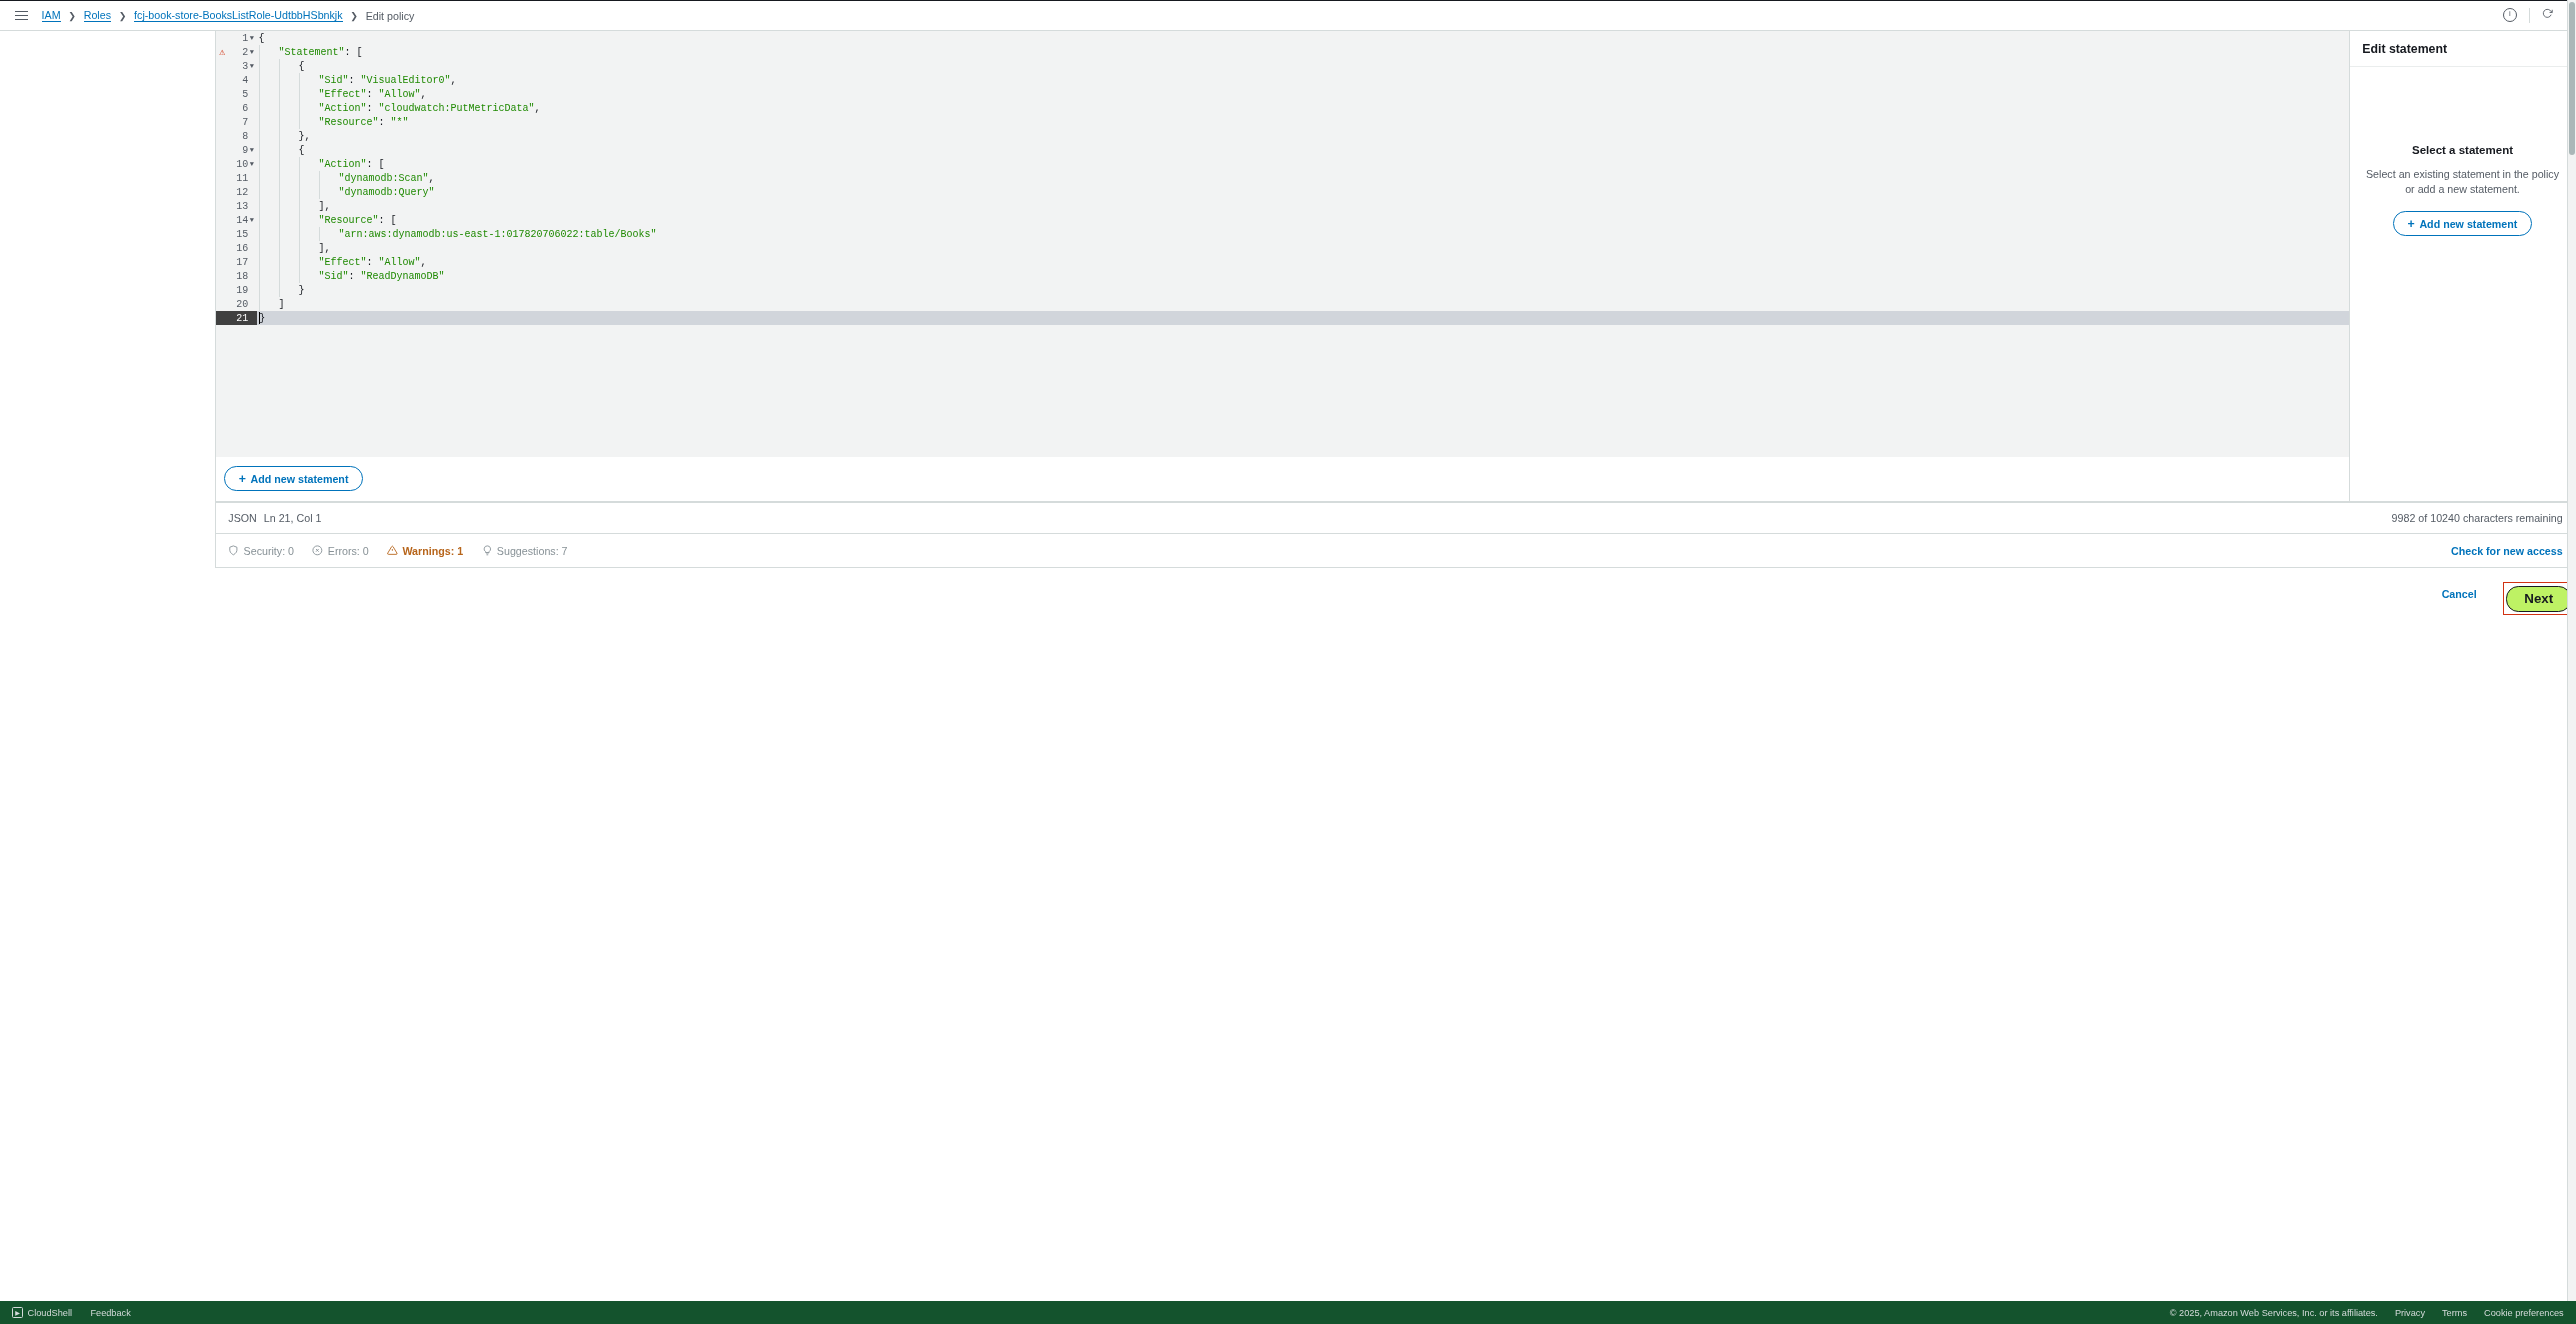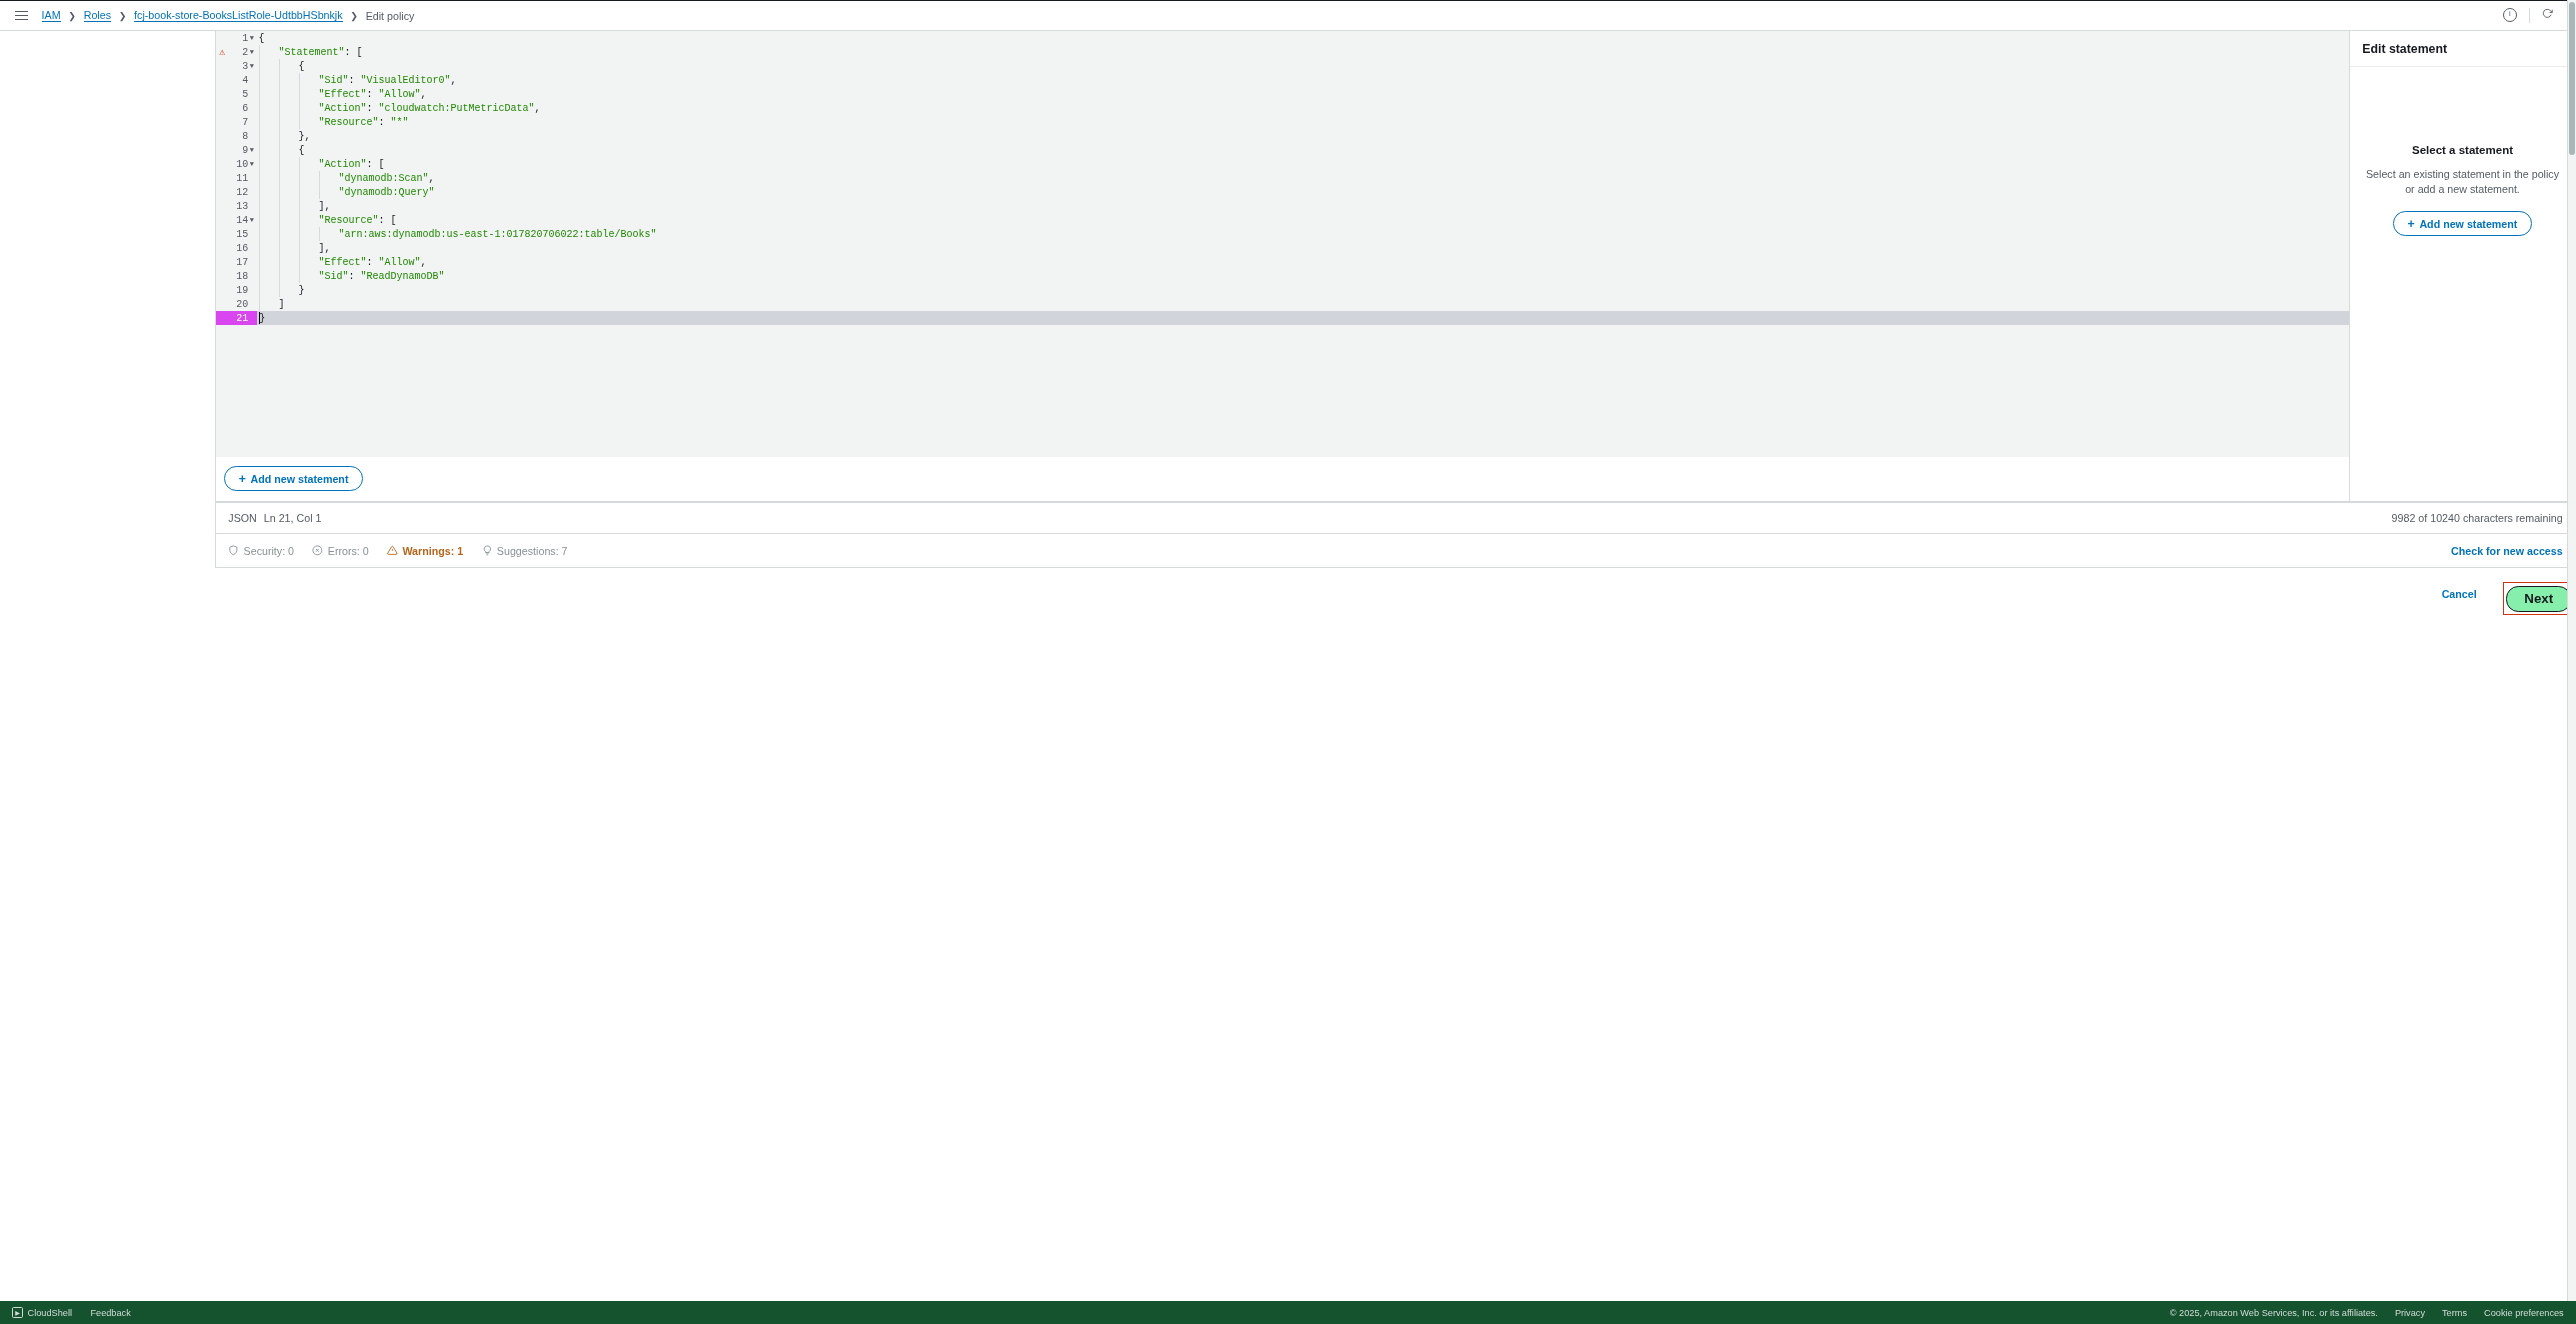--- a/index.html
+++ b/index.html
@@ -66,21 +66,21 @@
     }
     .gutter-row {
       height: 14px;
       display: flex;
       align-items: center;
       justify-content: flex-end;
       padding-right: 3.1px;
       position: relative;
       color: #545b64;
     }
-    .gutter-row.active { background: #d946ef; color: #fff; text-align: right; }
+    .gutter-row.active { background: #404040; color: #fff; text-align: right; }
     .gutter-row.warn .warn-icon {
       position: absolute; left: 3.1px; color: #d13212;
     }
     .fold-caret { margin-left: 1.5px; font-size: 7px; color: #545b64; }
     .fold-caret.empty { visibility: hidden; }
     .code-lines { flex: 1; }
     .code-line {
       height: 14px;
       display: flex;
       align-items: center;
@@ -145,21 +145,21 @@
       gap: 11px;
       padding: 14px 1.5px 14px;
       align-items: flex-start;
     }
     .cancel-link { color: #0073bb; font-weight: 700; padding: 6.1px 15.3px; cursor: pointer; }
     .next-wrap {
       border: 1.5px solid #d13212;
       padding: 2.3px;
     }
     .btn-primary {
-      background: #86efac;
+      background: #bef264;
       border: 0.8px solid #16191f;
       border-radius: 12.3px;
       padding: 4.6px 17px;
       font-weight: 700;
       color: #16191f;
       cursor: pointer;
     }
 
     .bottom-bar {
       position: fixed;

